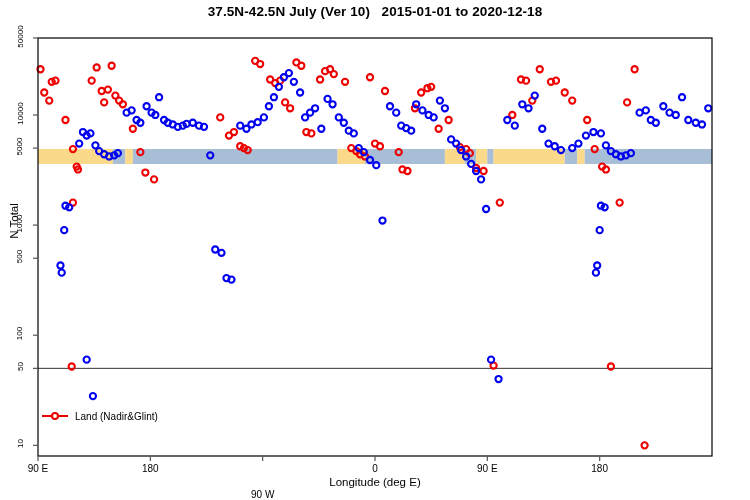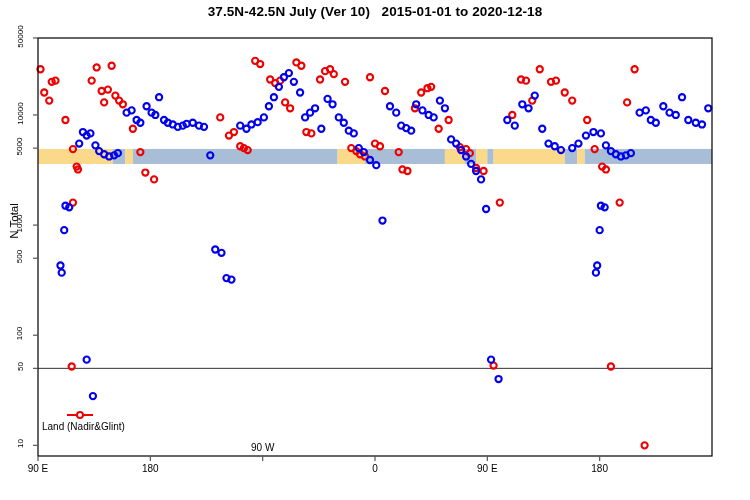--- a/index.html
+++ b/index.html
@@ -74,21 +74,20 @@
     position: absolute;
     left: 42px;
     top: 409px;
     font-size: 10px;
     color: #000000;
   }
   .legend-row {
     display: flex;
     align-items: center;
     height: 14px;
-    flex-direction: column;
   }
   .legend-swatch {
     width: 26px;
     height: 12px;
     position: relative;
     margin-right: 7px;
     flex: 0 0 auto;
   }
   .legend-swatch .ln {
     position: absolute;
@@ -361,36 +360,37 @@
       <line x1="33" y1="258.23878420291527" x2="38" y2="258.23878420291527" stroke="#555" stroke-width="1.2"></line>
       <line x1="33" y1="225.0895440760932" x2="38" y2="225.0895440760932" stroke="#555" stroke-width="1.2"></line>
       <line x1="33" y1="148.11939210145766" x2="38" y2="148.11939210145766" stroke="#555" stroke-width="1.2"></line>
       <line x1="33" y1="114.9701519746356" x2="38" y2="114.9701519746356" stroke="#555" stroke-width="1.2"></line>
       <line x1="33" y1="38" x2="38" y2="38" stroke="#555" stroke-width="1.2"></line>
     </svg>
 
   <div id="xtick-labels">
       <div class="tick-x-label" style="left: 38px; top: 463px;">90 E</div>
       <div class="tick-x-label" style="left: 150.333px; top: 463px;">180</div>
-      <div class="tick-x-label" style="left: 262.667px; top: 442px;">90 W</div>
+      <div class="tick-x-label" style="left: 262.667px; top: 489px;">90 W</div>
       <div class="tick-x-label" style="left: 375px; top: 463px;">0</div>
       <div class="tick-x-label" style="left: 487.333px; top: 463px;">90 E</div>
       <div class="tick-x-label" style="left: 599.667px; top: 463px;">180</div>
     </div>
   <div id="ytick-labels">
       <div class="tick-y-label" style="left: 8px; top: 439.328px; width: 24px; text-align: center;"><span>10</span></div>
       <div class="tick-y-label" style="left: 8px; top: 362.358px; width: 24px; text-align: center;"><span>50</span></div>
       <div class="tick-y-label" style="left: 8px; top: 329.209px; width: 24px; text-align: center;"><span>100</span></div>
       <div class="tick-y-label" style="left: 8px; top: 252.239px; width: 24px; text-align: center;"><span>500</span></div>
       <div class="tick-y-label" style="left: 8px; top: 219.09px; width: 24px; text-align: center;"><span>1000</span></div>
       <div class="tick-y-label" style="left: 8px; top: 142.119px; width: 24px; text-align: center;"><span>5000</span></div>
       <div class="tick-y-label" style="left: 8px; top: 108.97px; width: 24px; text-align: center;"><span>10000</span></div>
       <div class="tick-y-label" style="left: 8px; top: 32px; width: 24px; text-align: center;"><span>50000</span></div>
     </div>
 
+  <div id="xlabel">Longitude (deg E)</div>
   <div id="ylabel">N Total</div>
 
   <div id="legend">
       <div class="legend-row">
         <span class="legend-swatch">
           <span class="ln" style="background: rgb(238, 0, 0);"></span>
           <span class="mk" style="border: 2.1px solid rgb(238, 0, 0);"></span>
         </span>
         <span class="legend-text">Land (Nadir&amp;Glint)</span>
       </div>

